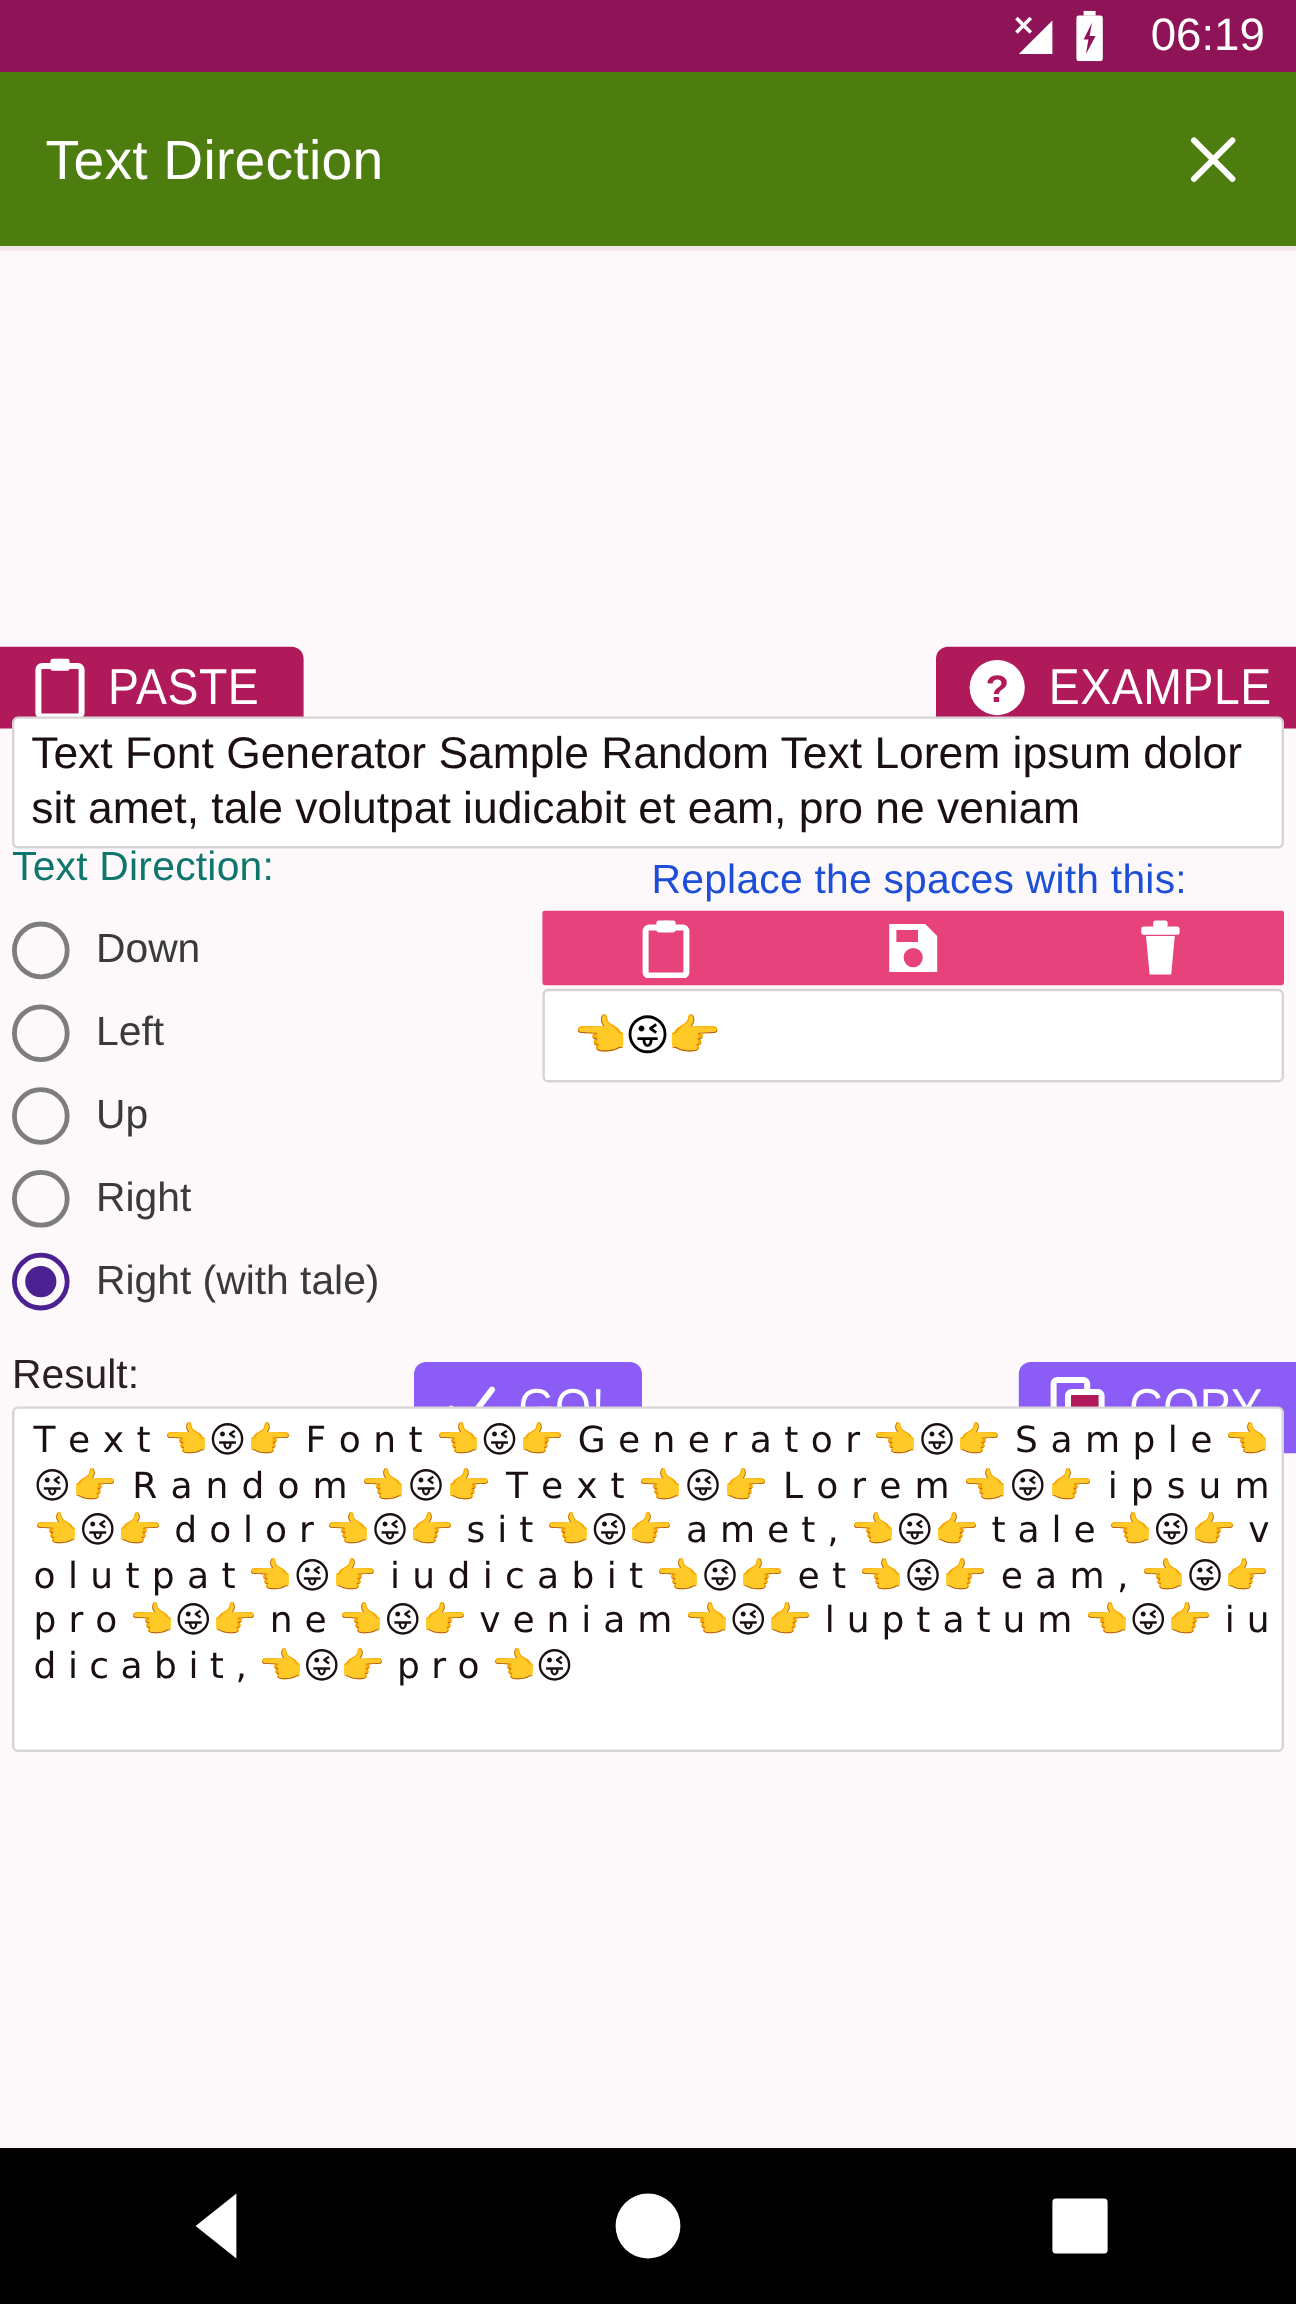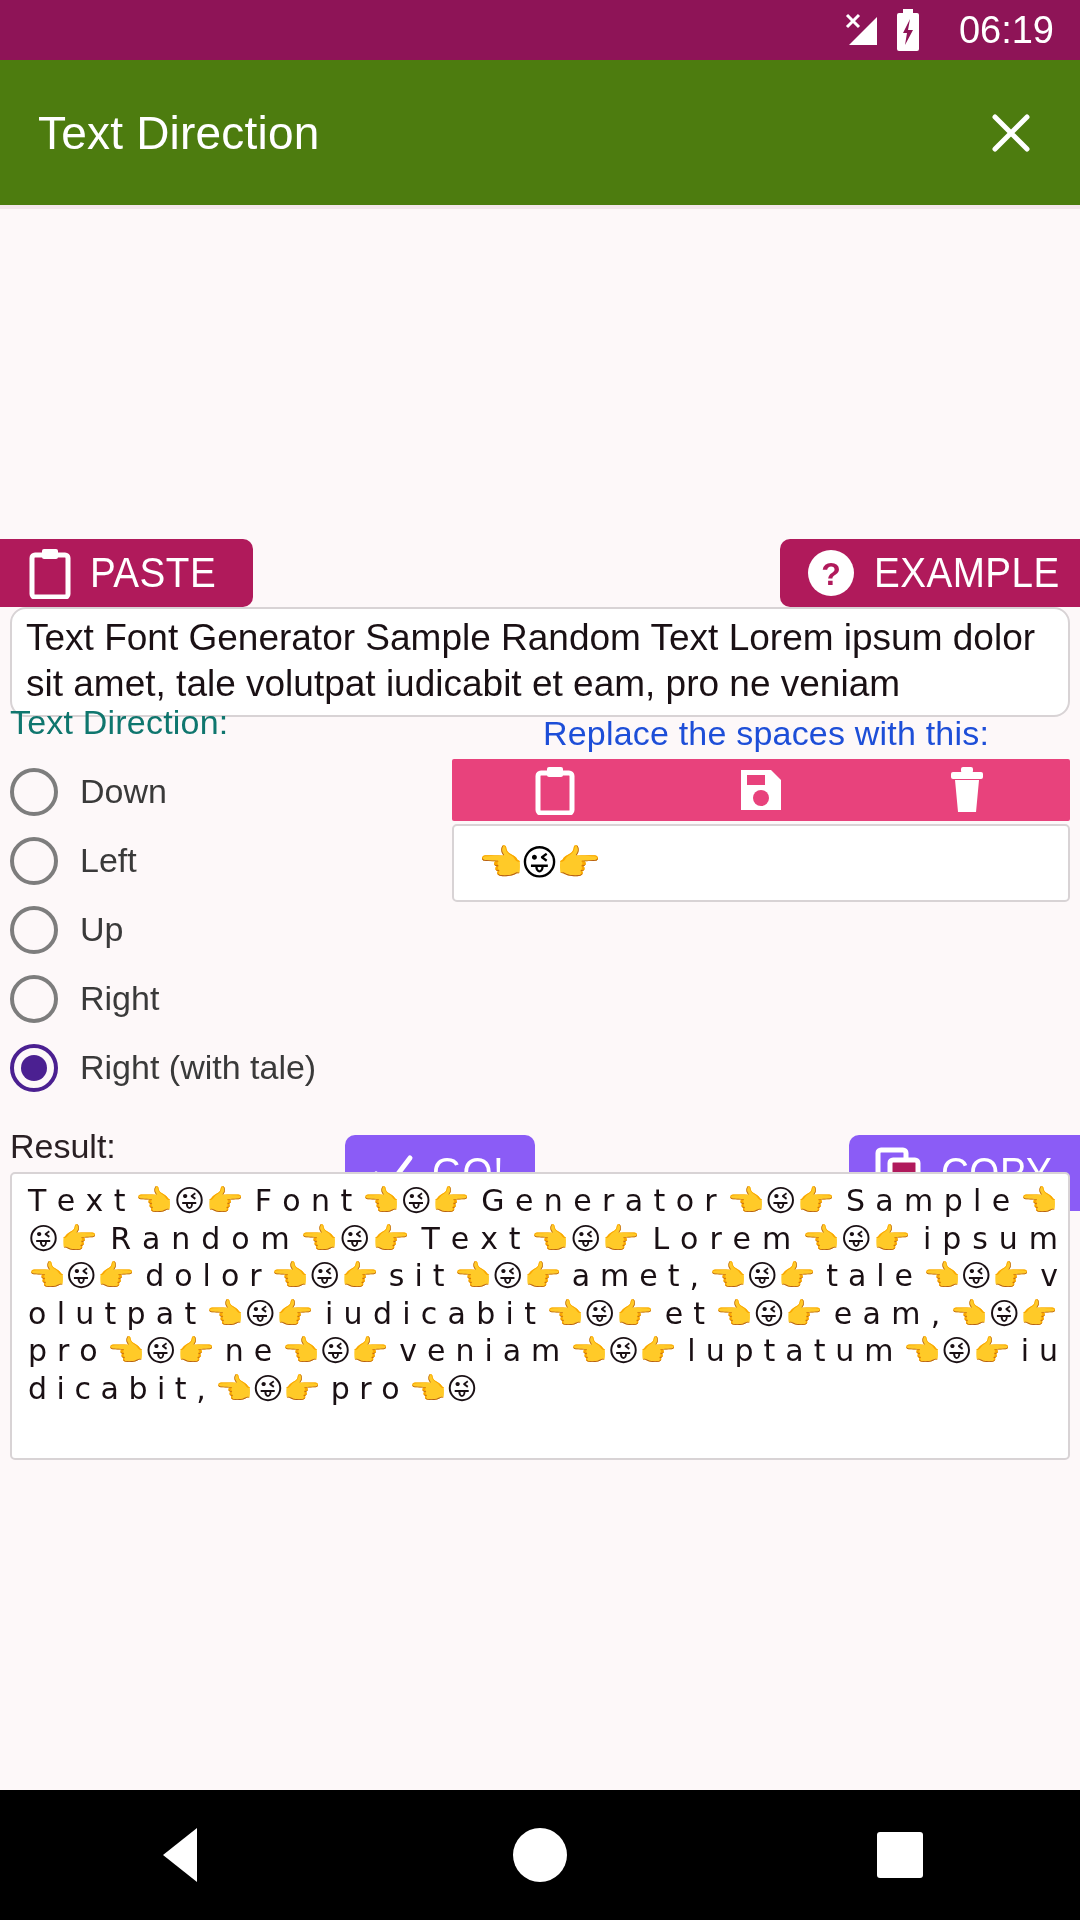--- a/index.html
+++ b/index.html
@@ -121,27 +121,27 @@
     letter-spacing: 0.5px;
     line-height: 1;
     transform: scaleX(0.92);
     transform-origin: left center;
     white-space: nowrap;
   }
 
   
   .text-input {
     position: absolute;
-    top: 398px;
+    top: 388px;
     left: 10px;
     width: 1060px;
     min-height: 98px;
     background: #FFFFFF;
     border: 2px solid #D8D3D5;
-    border-radius: 16px;
+    border-radius: 5px;
     padding: 6px 12px 8px 14px;
     font-size: 37px;
     line-height: 46px;
     color: #1A1014;
     overflow: hidden;
     white-space: pre-wrap;
   }
 
   
   .label-direction {

